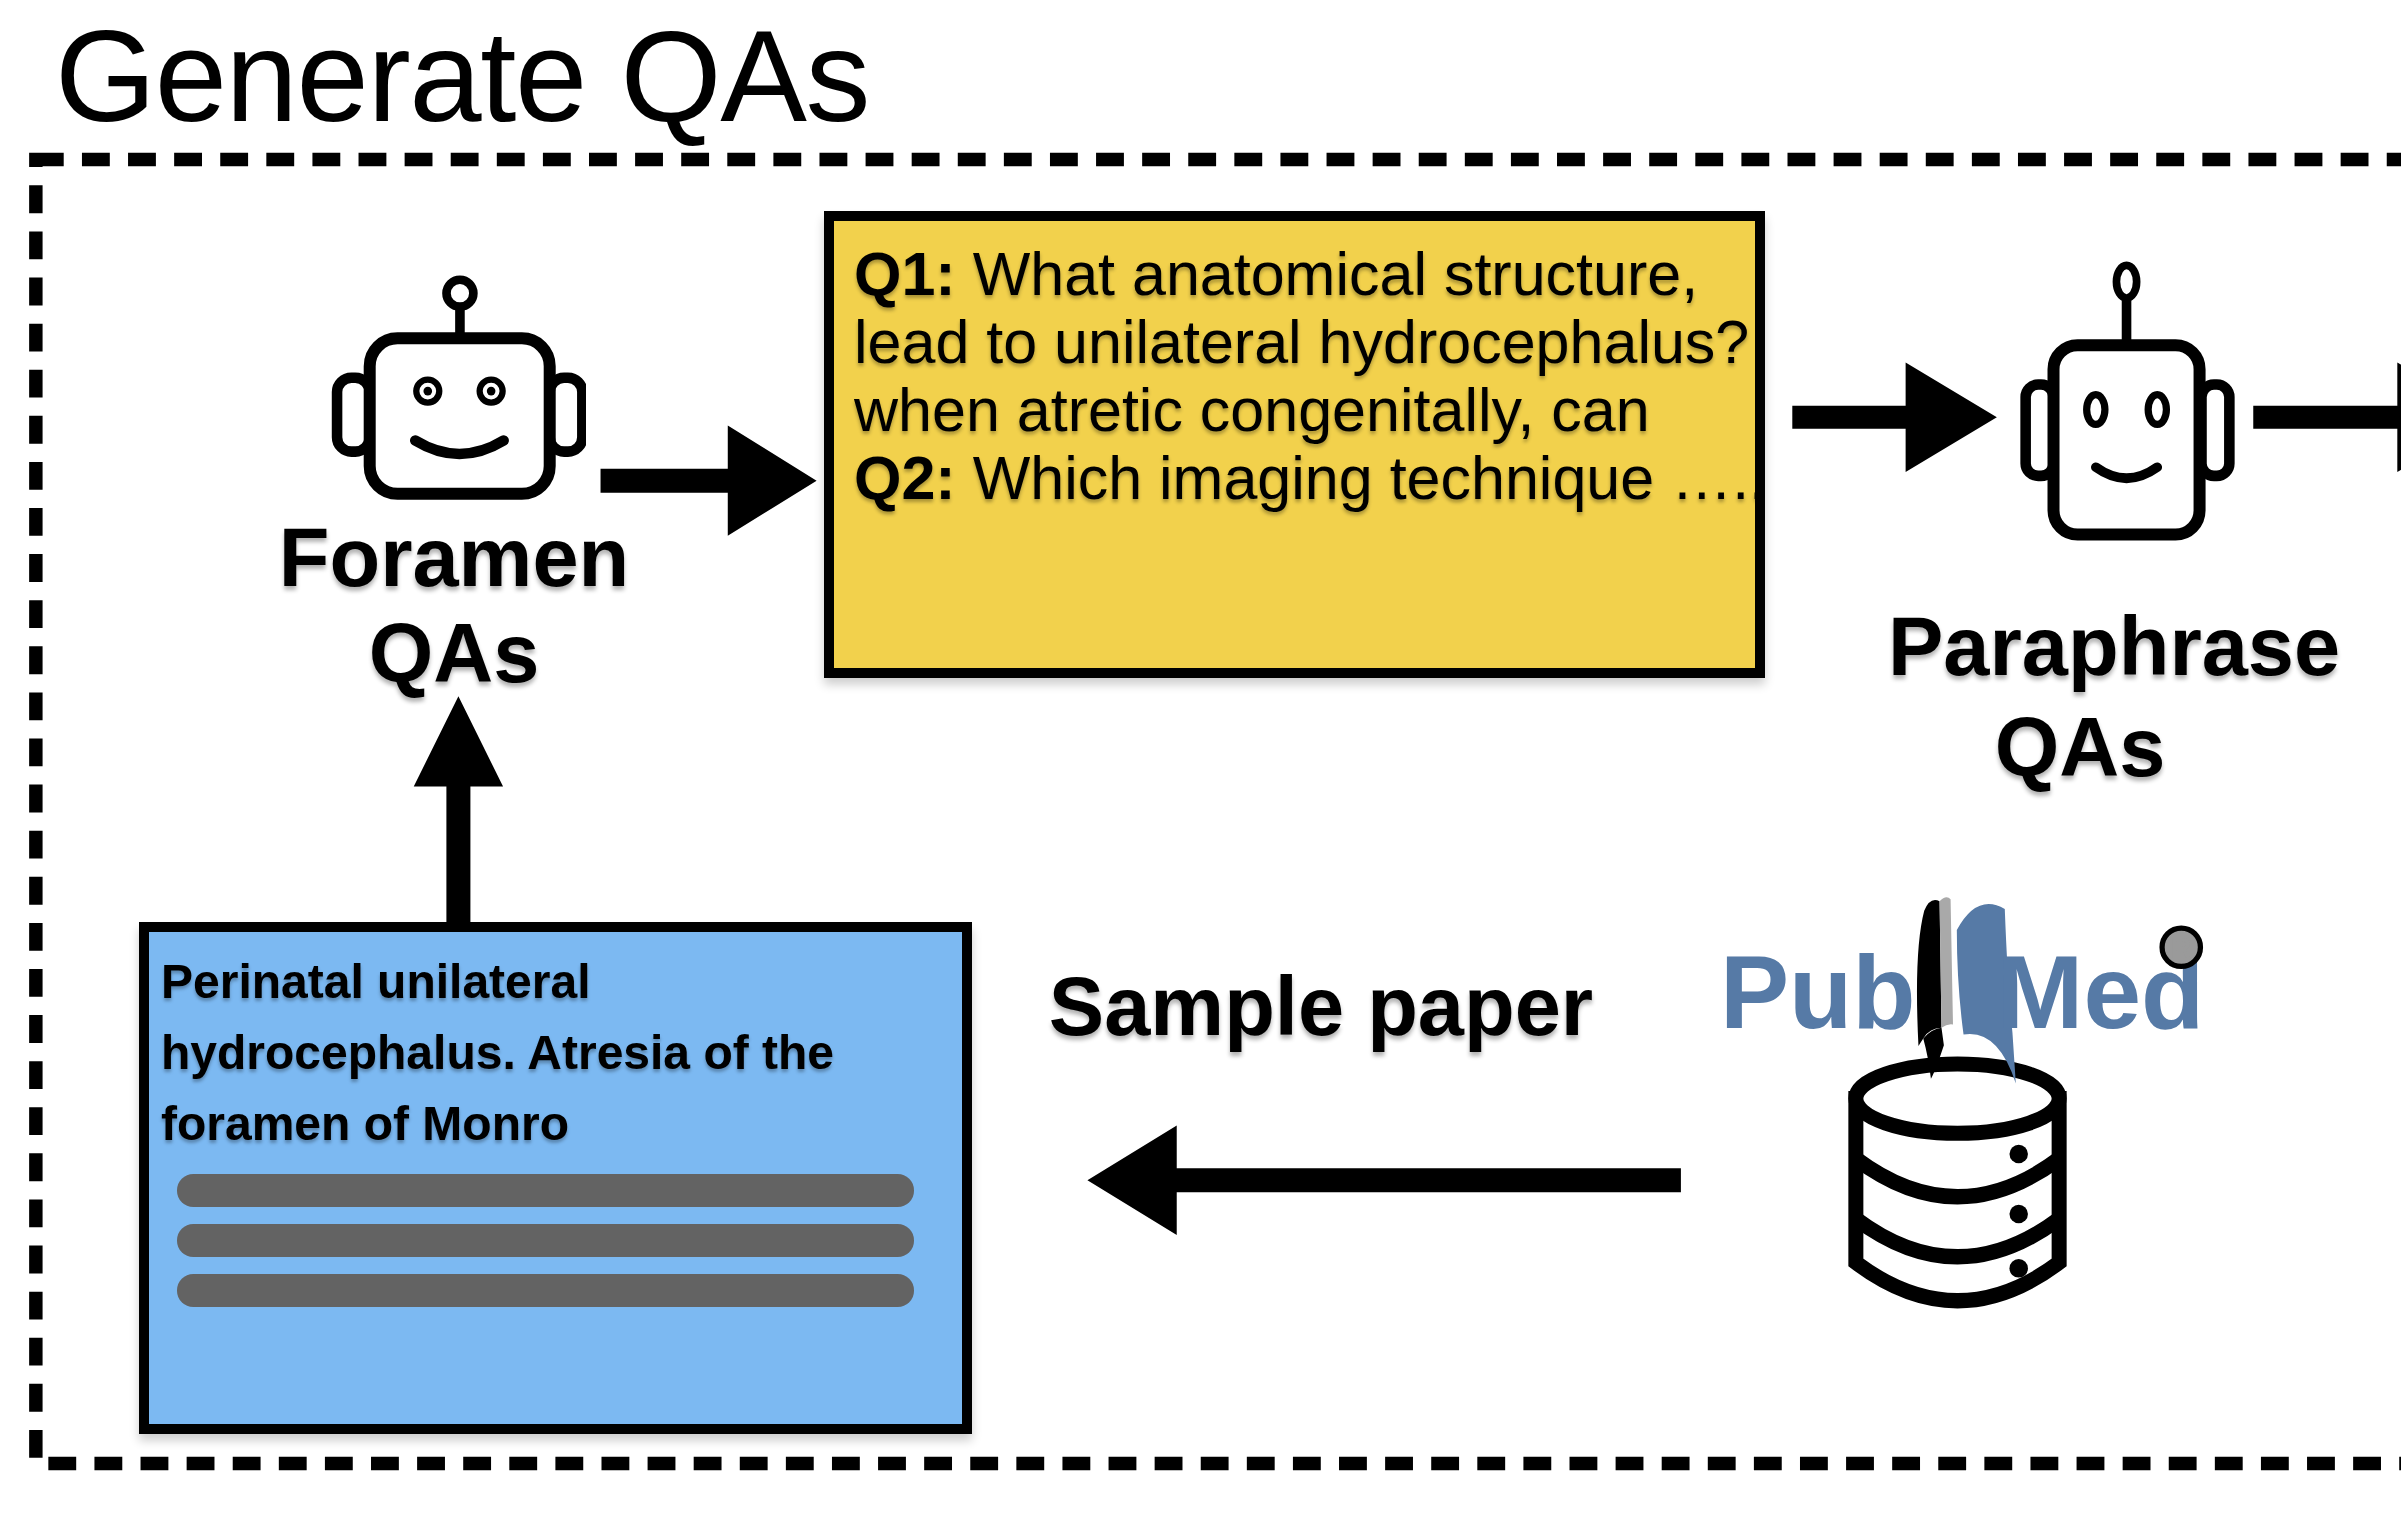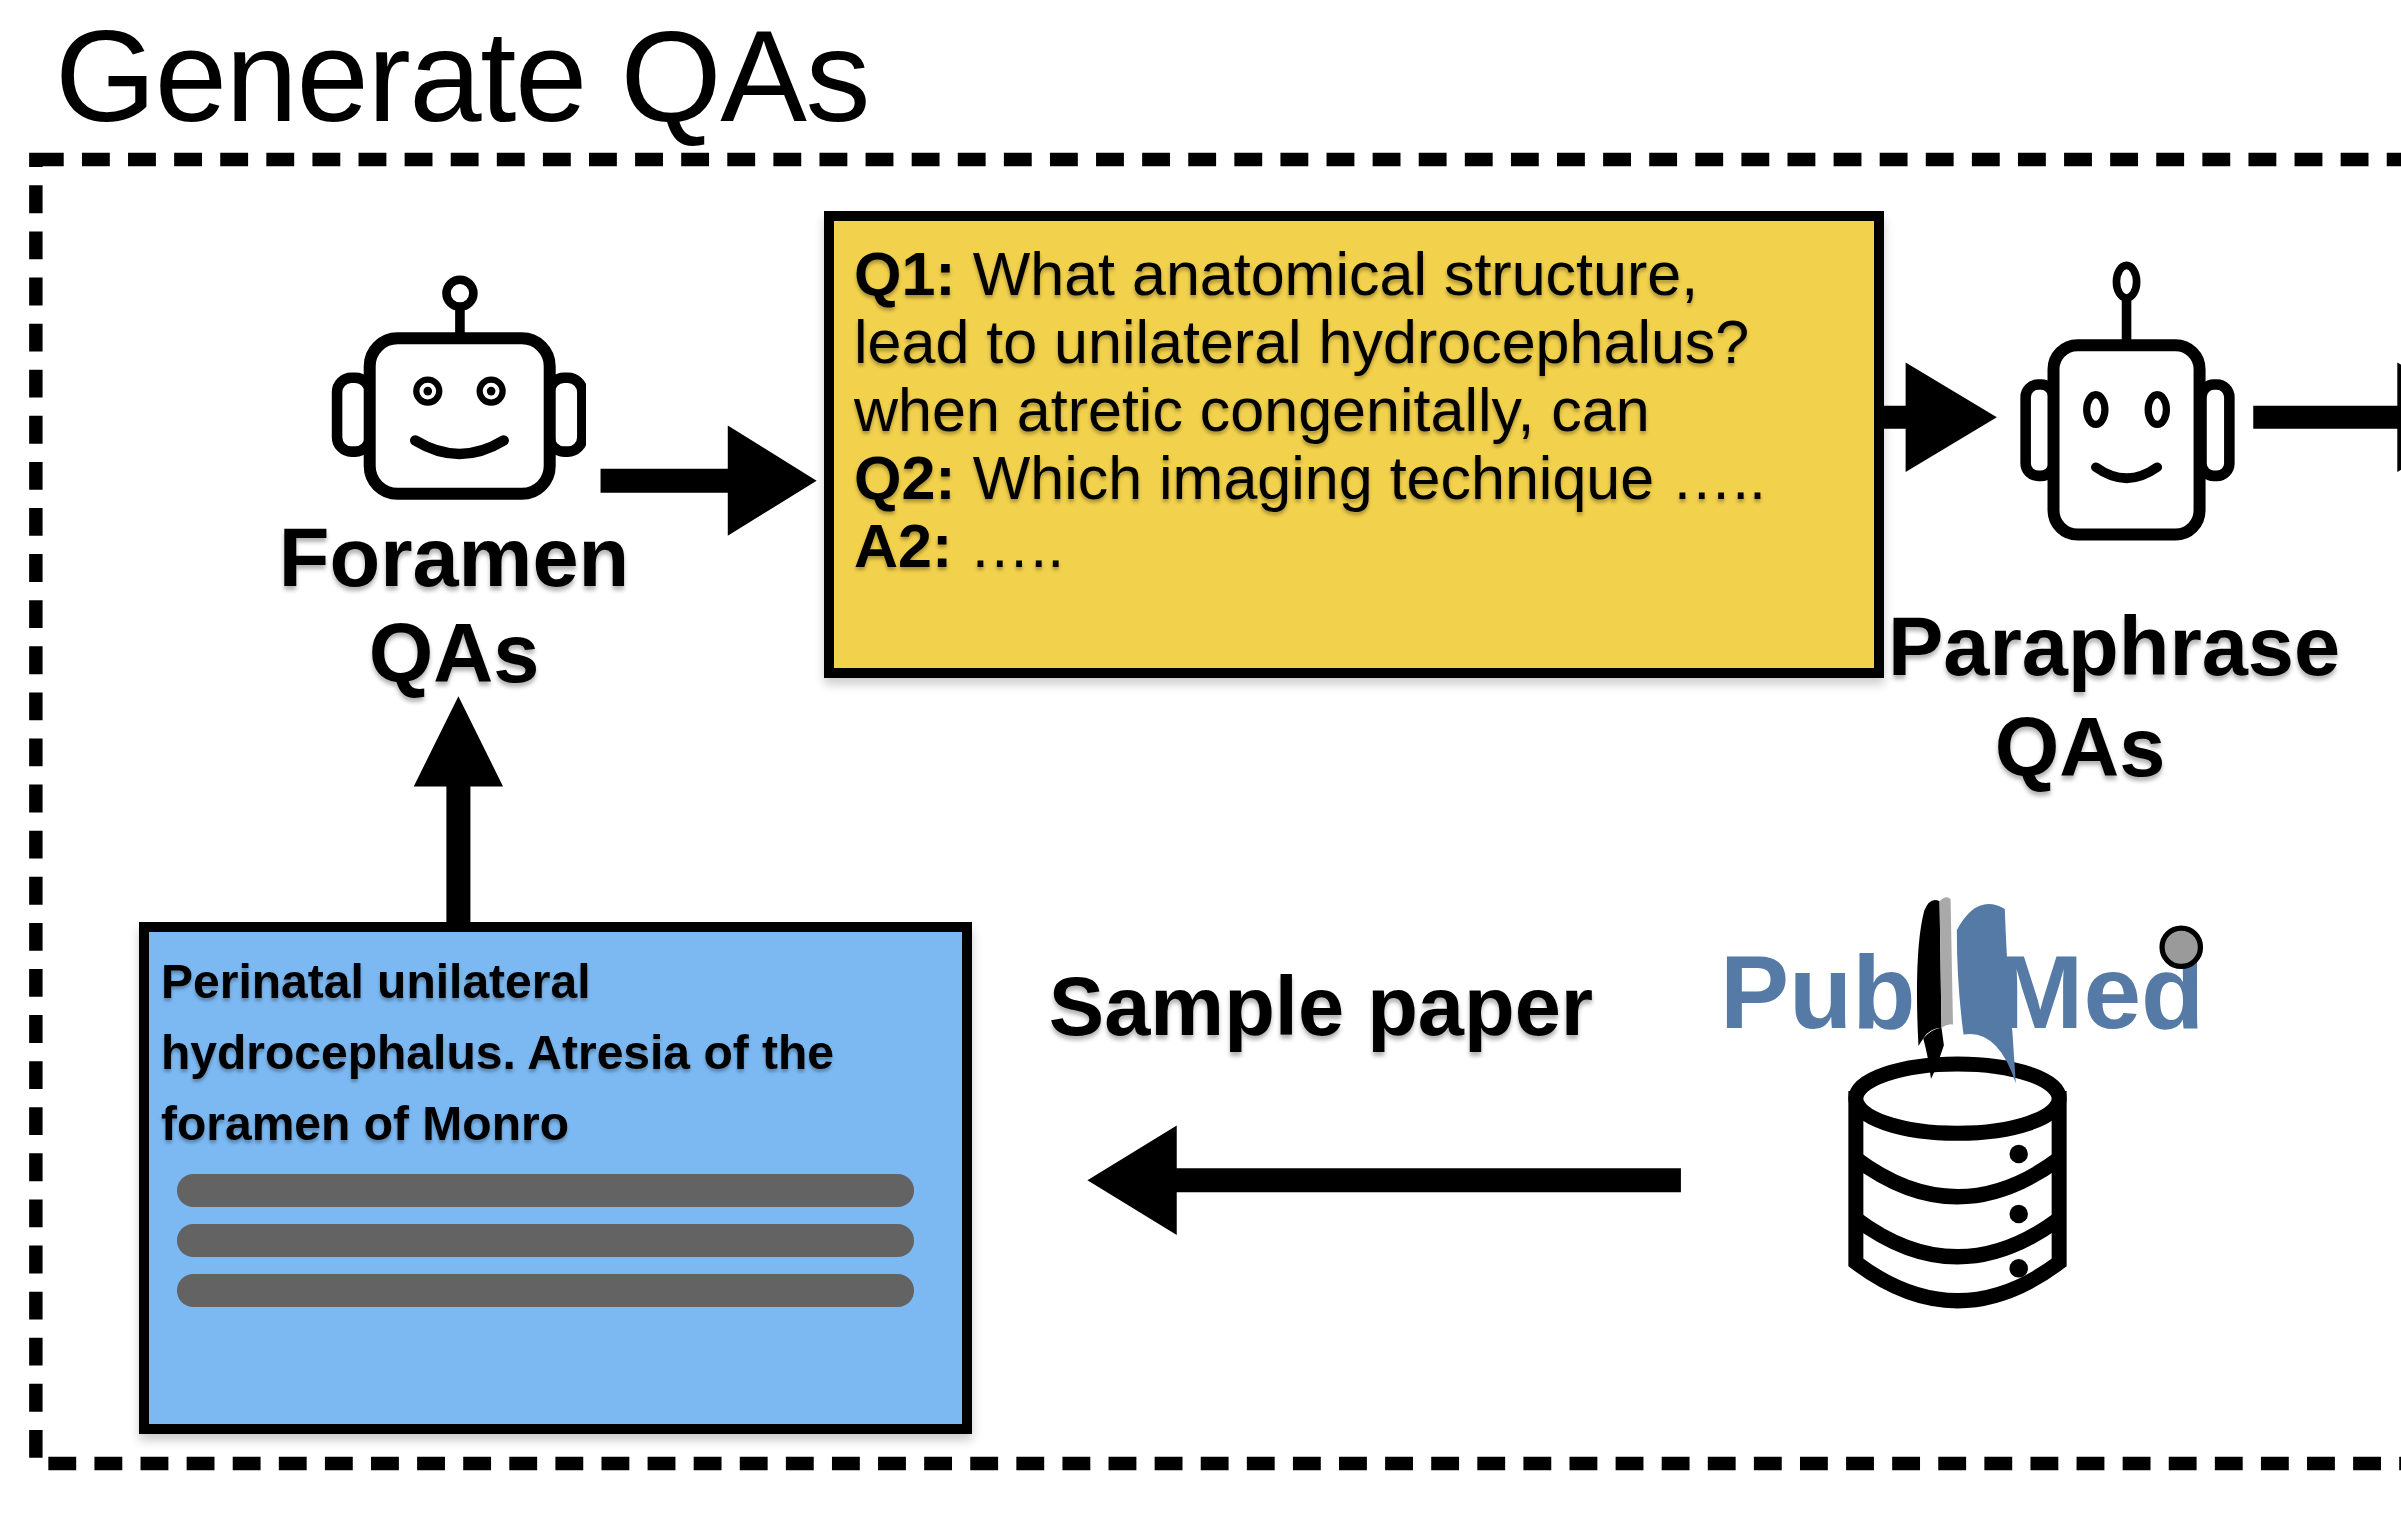--- a/index.html
+++ b/index.html
@@ -25,21 +25,21 @@
   
   .frame-svg{left:0;top:0;width:2873px;height:1513px;}
   
   .arrows-svg{left:0;top:0;width:2873px;height:1513px;pointer-events:none;}
   .arrows-svg polygon{fill:#000;}
   
   .stroke{fill:#fff;stroke:#000;}
   .stroke-n{fill:none;stroke:#000;}
   
   .qa-box{
-    left:824px;top:211px;width:1060px;height:467px;box-sizing:border-box;
+    left:824px;top:211px;width:941px;height:467px;box-sizing:border-box;
     background:var(--qa-yellow);border:10.6px solid #000;
     padding:19px 18px 0 20px;
     box-shadow:0 6.7px 9.6px rgba(0,0,0,.20);
   }
   .qa-line{
     font-size:61px;line-height:68px;white-space:nowrap;
     text-shadow:0 3.4px 3.8px rgba(0,0,0,.30);
   }
   .qa-prefix{font-weight:700;}
   
@@ -147,21 +147,20 @@
   <text x="598" y="300" font-size="216">Med</text>
   <circle class="stroke-n reg" cx="982" cy="132" r="40" stroke="#9A9A9A" stroke-width="11"></circle>
   <text class="reg" x="982" y="155" font-size="60" text-anchor="middle">R</text>
 </svg>
 
 <div class="abs qa-box">
   <div class="qa-line"><span class="qa-prefix">Q1:</span><span> What anatomical structure,</span></div>
   <div class="qa-line"><span class="qa-prefix"></span><span>lead to unilateral hydrocephalus?</span></div>
   <div class="qa-line"><span class="qa-prefix"></span><span>when atretic congenitally, can</span></div>
   <div class="qa-line"><span class="qa-prefix">Q2:</span><span> Which imaging technique …..</span></div>
-  <div class="qa-line"><span class="qa-prefix">A2:</span><span> …..</span></div>
 </div>
 
 <div class="abs paper-box">
   <div class="paper-title-line">Perinatal unilateral</div>
   <div class="paper-title-line">hydrocephalus. Atresia of the</div>
   <div class="paper-title-line">foramen of Monro</div>
   <div class="redacted-bars" id="redacted-bars">
       <div class="redacted-bar"></div>
       <div class="redacted-bar"></div>
       <div class="redacted-bar"></div>

